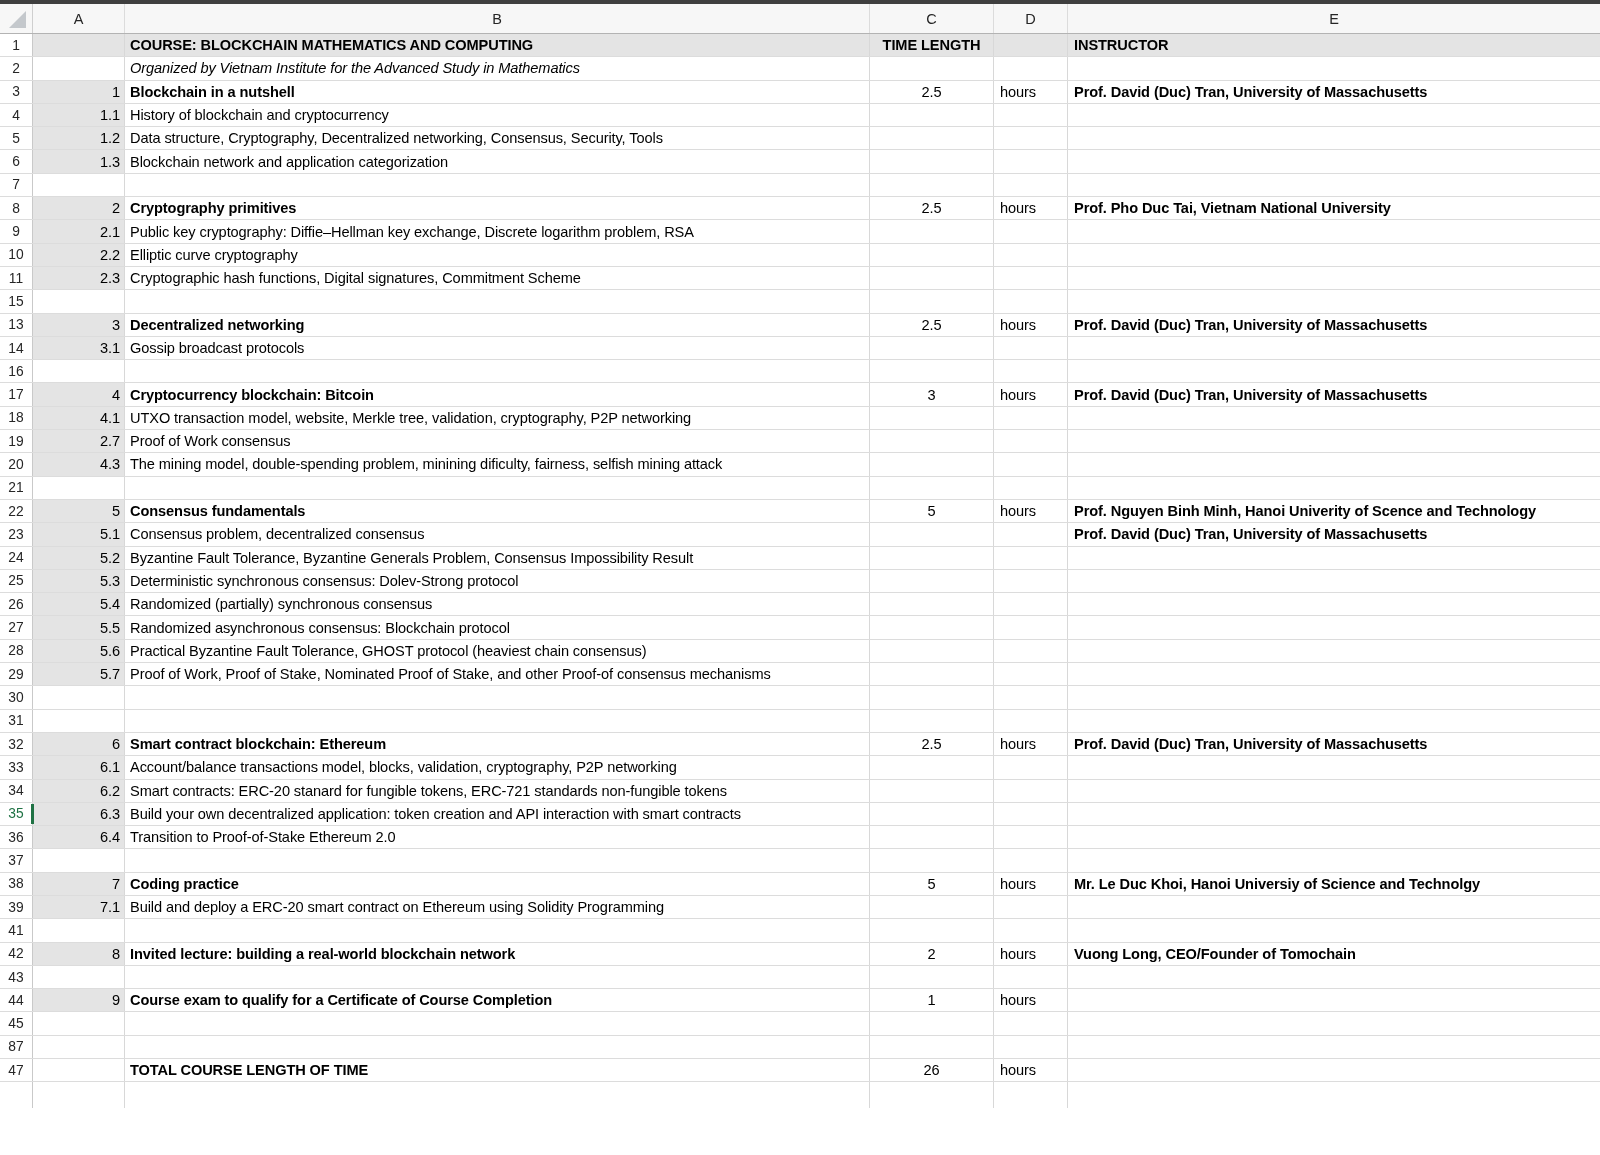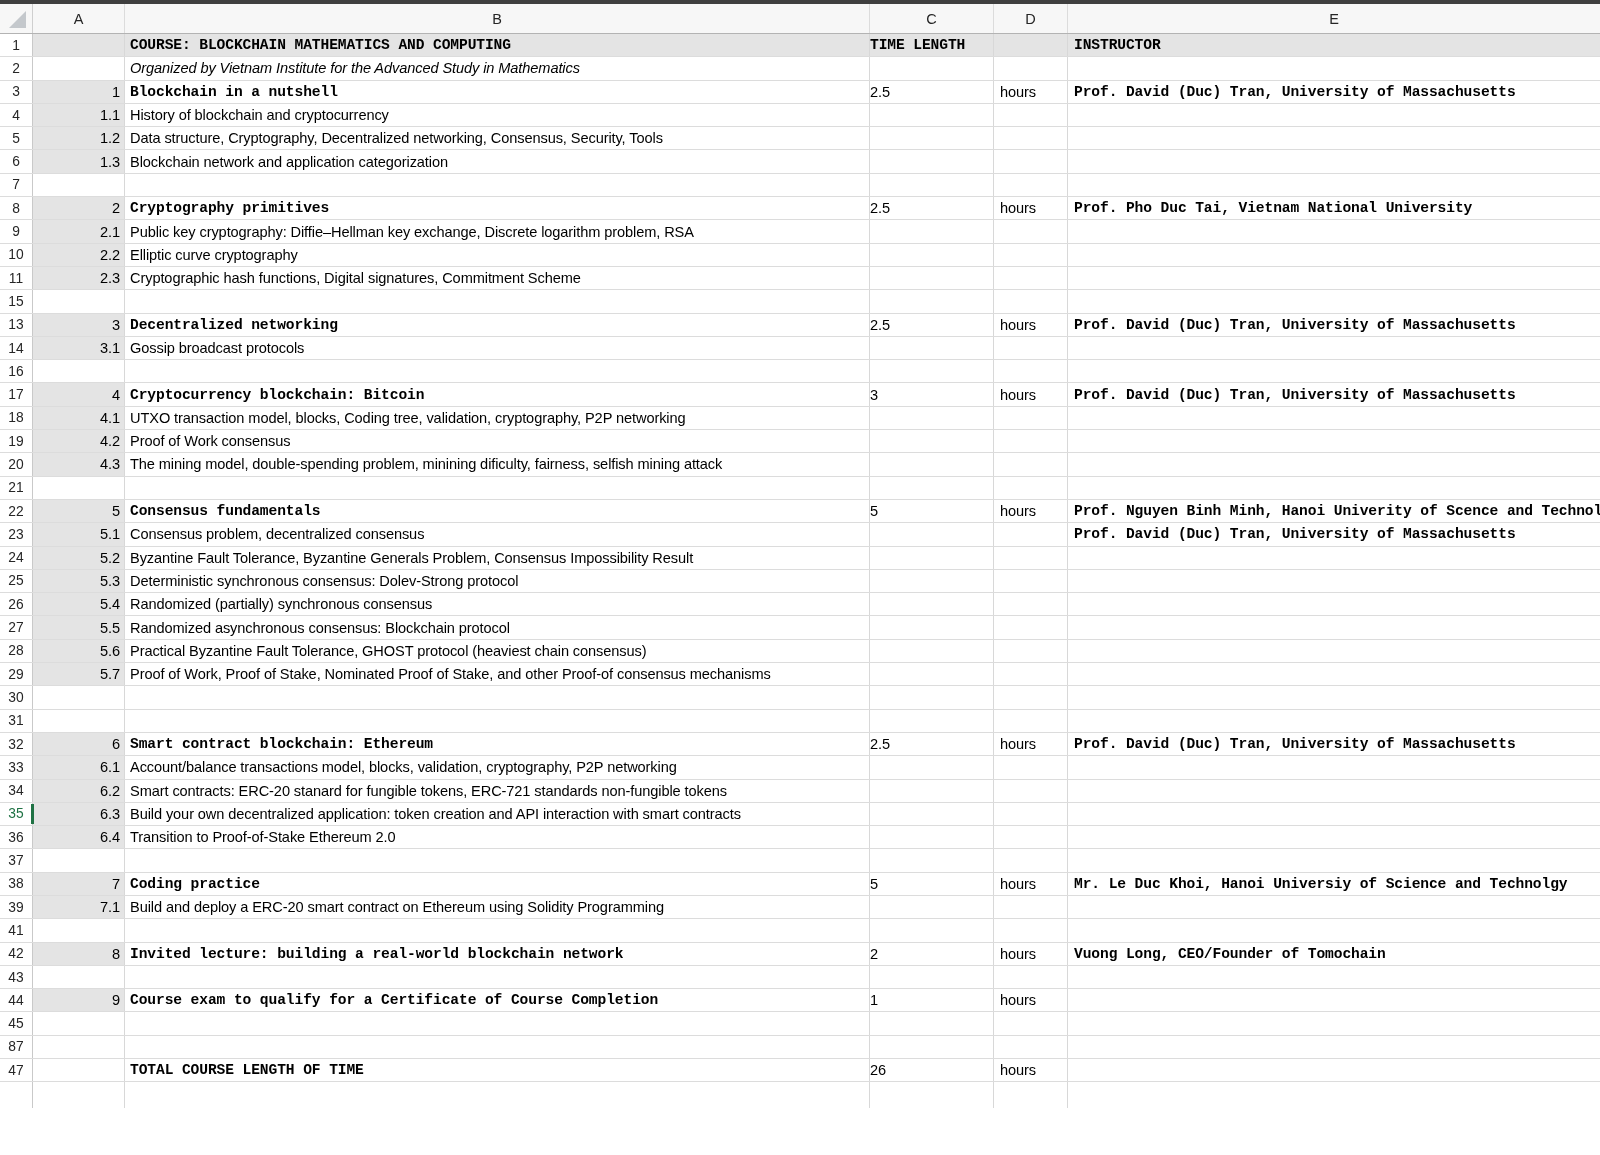--- a/index.html
+++ b/index.html
@@ -24,25 +24,25 @@
     display: flex; align-items: center; justify-content: center;
     border-right: 1px solid #c9c9c9; position: relative; }
   .rowhdr.sel span { color: var(--accent, #1f7244); }
   .rowhdr.sel::after { content: ""; position: absolute; right: -2px; top: 1px;
     bottom: 1px; width: 3px; background: var(--accent, #1f7244); z-index: 2; }
   .cell { border-right: 1px solid #d8d8d8; display: flex; align-items: center;
     white-space: nowrap; overflow: visible; font-size: 14.6px; letter-spacing: -0.1px;
     color: #000; }
   .c-a { width: 92px; flex: none; justify-content: flex-end; padding-right: 4px; }
   .c-b { width: 745px; flex: none; padding-left: 5px; }
-  .c-c { width: 124px; flex: none; }
+  .c-c { width: 124px; flex: none; justify-content: center; }
   .c-d { width: 74px; flex: none; padding-left: 6px; text-align: right; }
   .c-e { flex: 1; padding-left: 6px; border-right: none; }
   .shaded { background: #e4e4e4; }
-  .bold { font-weight: bold; font-family: Liberation Mono, monospace; }
+  .bold { font-weight: bold; }
   .italic { font-style: italic; }
   .filler { height: 26px; border-bottom: none; }
 </style>
 </head>
 <body>
 
 <div>
   <div class="top-strip"></div>
 
   <div class="colhdr-row">
@@ -378,38 +378,38 @@
         </div>
       </div>
       <div class="row">
         <div class="rowhdr">
           <span>18</span>
         </div>
         <div class="cell c-a shaded">
           <span>4.1</span>
         </div>
         <div class="cell c-b">
-          <span>UTXO transaction model, blocks, Coding tree, validation, cryptography, P2P networking</span>
+          <span>UTXO transaction model, website, Merkle tree, validation, cryptography, P2P networking</span>
         </div>
         <div class="cell c-c">
           <span></span>
         </div>
         <div class="cell c-d">
           <span></span>
         </div>
         <div class="cell c-e">
           <span class="bold"></span>
         </div>
       </div>
       <div class="row">
         <div class="rowhdr">
           <span>19</span>
         </div>
         <div class="cell c-a shaded">
-          <span>4.2</span>
+          <span>2.7</span>
         </div>
         <div class="cell c-b">
           <span>Proof of Work consensus</span>
         </div>
         <div class="cell c-c">
           <span></span>
         </div>
         <div class="cell c-d">
           <span></span>
         </div>

